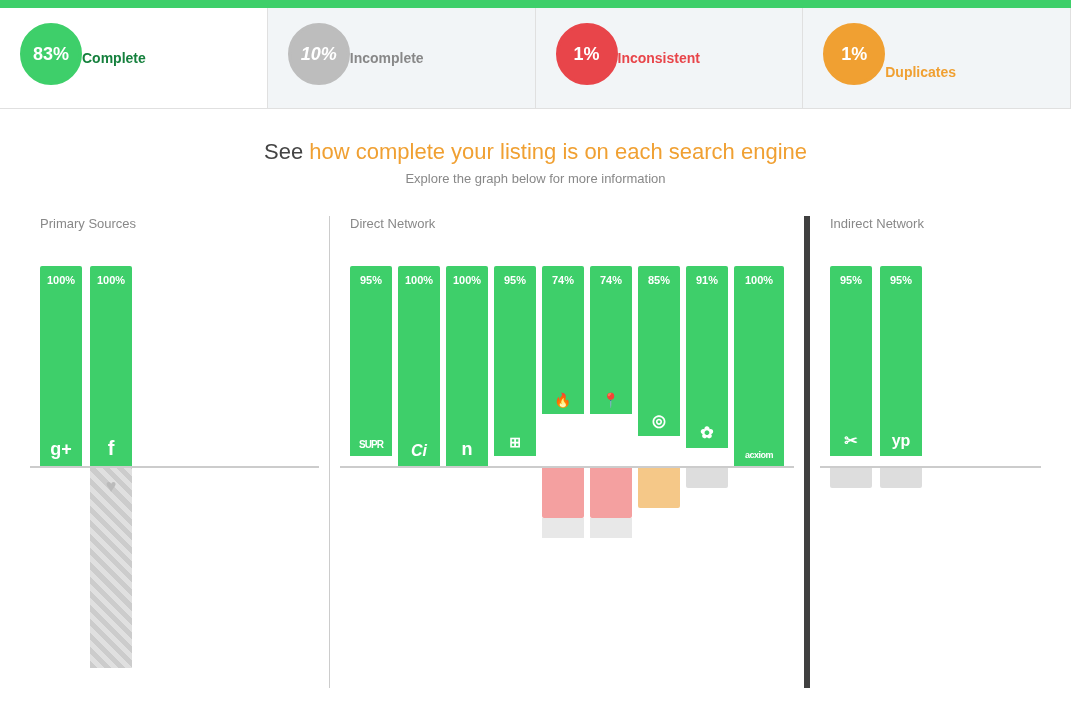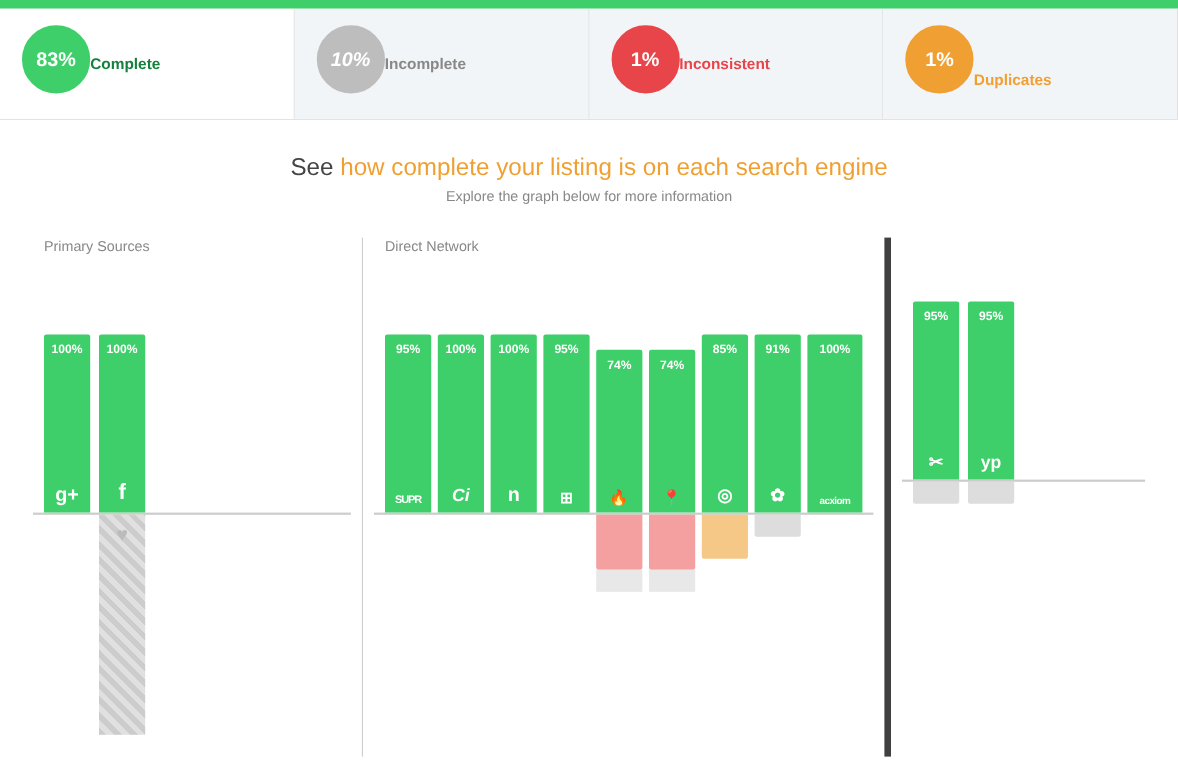--- a/index.html
+++ b/index.html
@@ -161,22 +161,22 @@
       display: flex;
       flex-direction: column;
       align-items: center;
       position: relative;
     }
 
     .bar-wrapper {
       display: flex;
       flex-direction: column;
       align-items: center;
-      justify-content: flex-end;
-      height: 162px;
+      justify-content: flex-start;
+      height: 200px;
     }
 
     .bar {
       width: 42px;
       background: #3ecf6a;
       border-radius: 2px 2px 0 0;
       position: relative;
       display: flex;
       align-items: flex-start;
       justify-content: center;
@@ -411,20 +411,21 @@
 
           <div style="width:42px;">
             <div style="width:42px; height:20px; background:#ddd; border-radius:0 0 2px 2px;"></div>
           </div>
 
           <div style="width:50px;"></div>
         </div>
       </div>
 
       <div class="chart-section section-indirect">
+        <div class="section-title">Indirect Network</div>
         <div class="bars-row">
 
           <div class="bar-item">
             <div class="bar-wrapper">
               <div class="bar" style="height: 190px;">
                 <span class="bar-pct">95%</span>
                 <span class="bar-icon" style="font-size:16px;">✂</span>
               </div>
             </div>
           </div>

